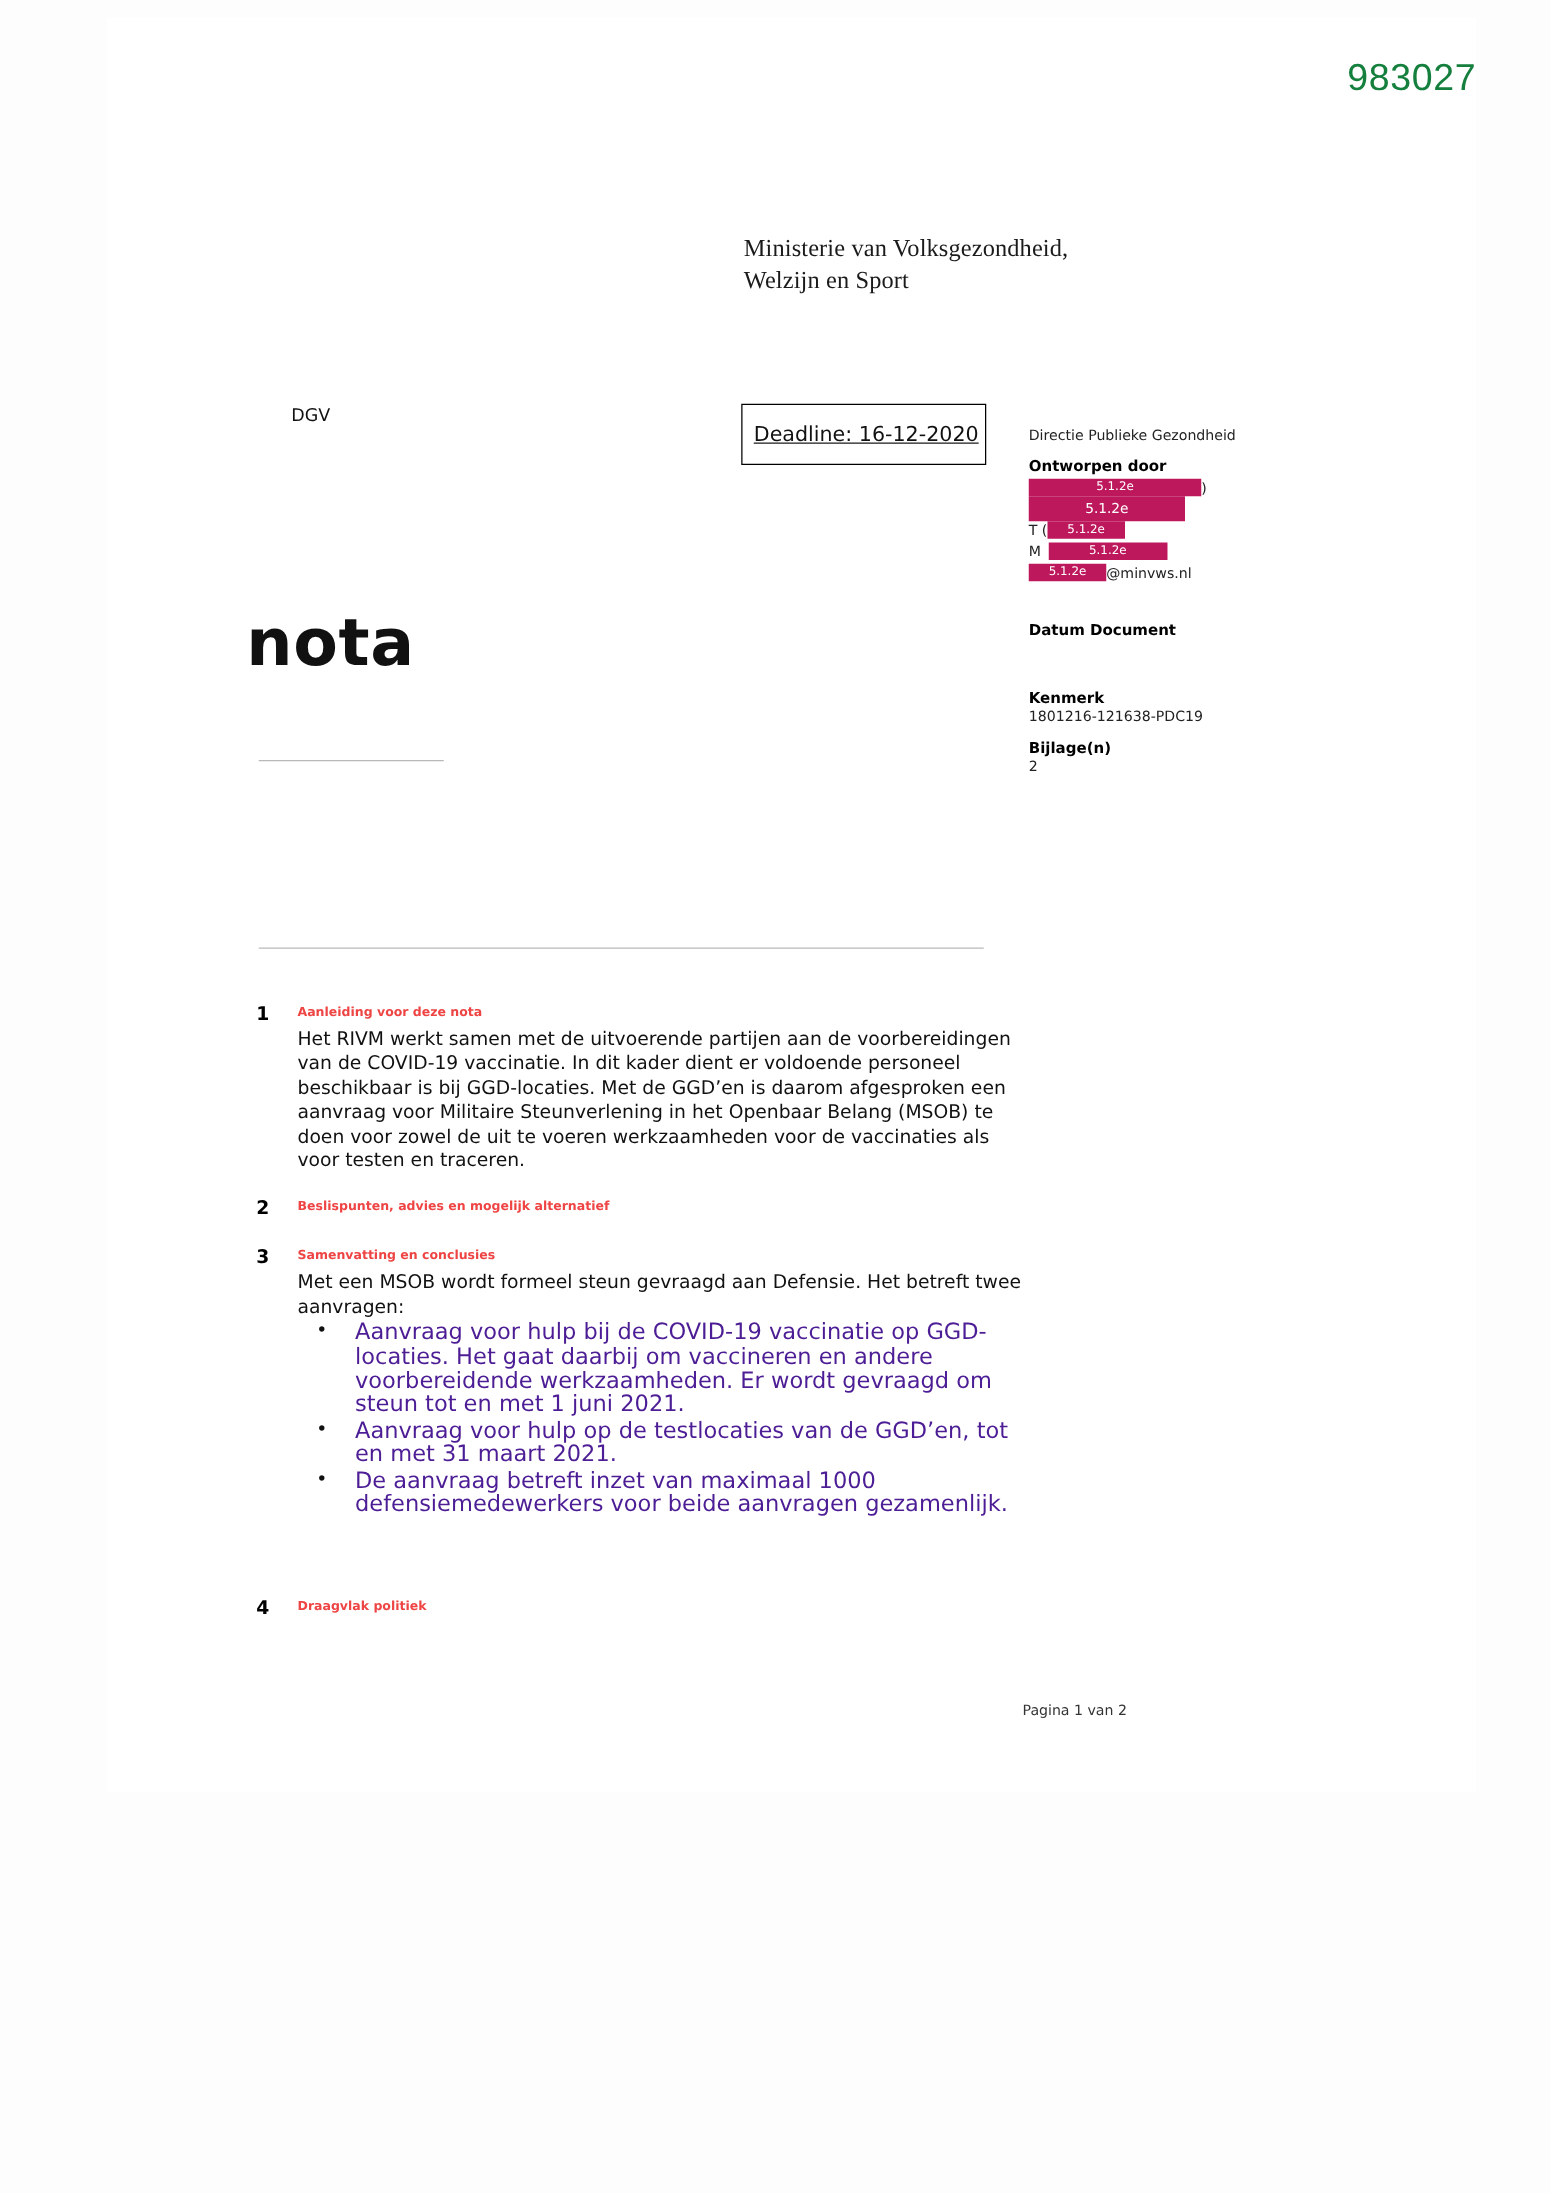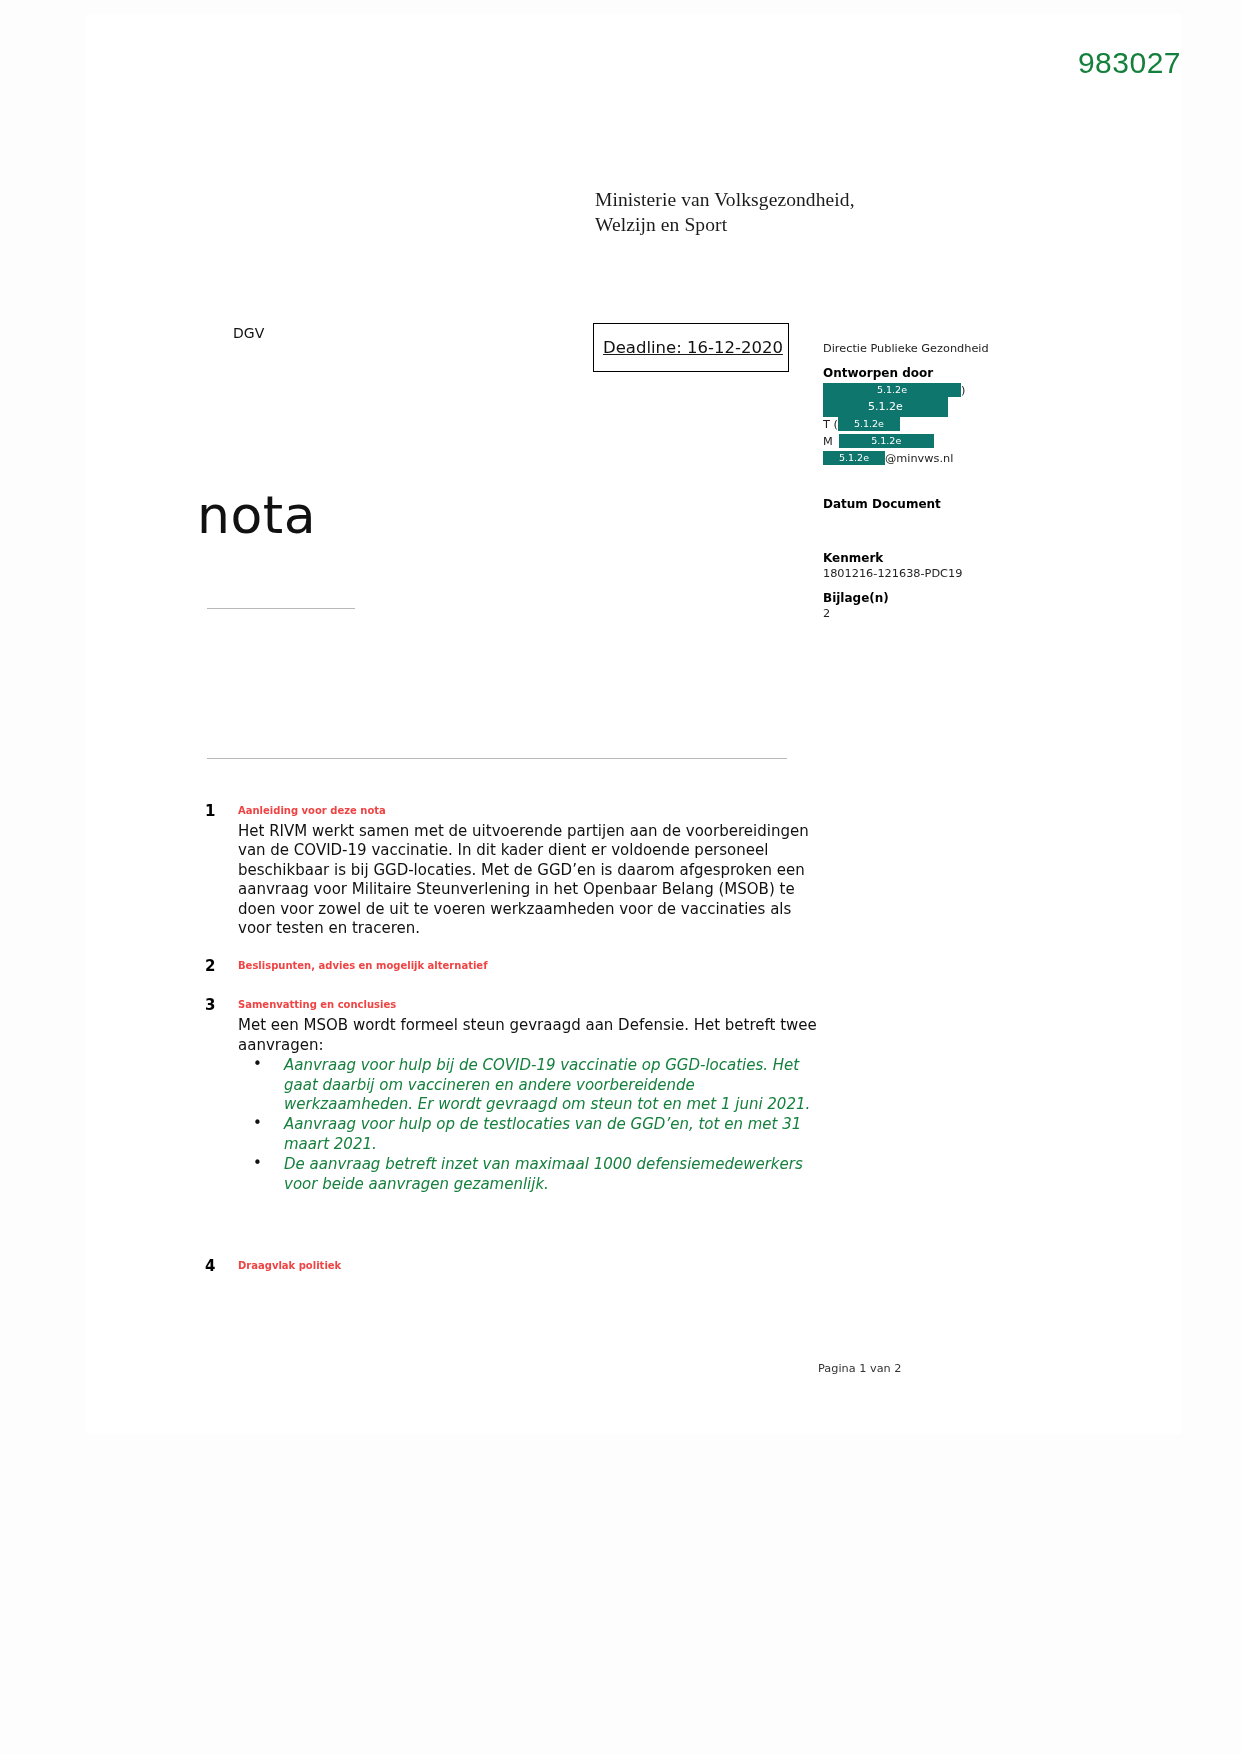--- a/index.html
+++ b/index.html
@@ -59,21 +59,21 @@
     font-family:"DejaVu Sans", sans-serif;
     font-size:11.3px; color:#222; line-height:15px; white-space:nowrap;
   }
   .meta-head {
     font-family:"DejaVu Sans", sans-serif;
     font-weight:bold; font-size:12px; color:#000;
     line-height:16px; white-space:nowrap;
   }
   .redact {
     display:inline-block;
-    background:#0f766e; color:#ffffff;
+    background:#be185d; color:#ffffff;
     font-family:"DejaVu Sans", sans-serif;
     font-size:9.5px; text-align:center;
     vertical-align:middle;
     line-height:1;
     padding:2px 0 3px 0;
     box-sizing:border-box;
   }
   .rb1 { width:138px; }
   .rb2 { width:125px; font-size:11px; padding:4px 0 5px 0;}
   .rb3 { width:62px; }
@@ -82,21 +82,21 @@
   .meta-row { display:flex; align-items:center; height:16px; margin-top:1px; }
   .meta-inline { font-family:"DejaVu Sans", sans-serif; font-size:11.3px; color:#222; }
   .meta-gap-sm { height:9px; }
   .meta-gap-md { height:30px; }
   .meta-gap-lg { height:38px; }
 
   
   .nota {
     position:absolute; left:197px; top:487px;
     font-family:"DejaVu Sans", sans-serif;
-    font-weight:400;
+    font-weight:700;
     font-size:52px; line-height:56px; color:#111;
     letter-spacing:0.5px;
   }
   .subtitle-wrap {
     position:absolute; left:204px; top:550px; width:600px;
     display:flex; align-items:flex-start;
   }
   .subtitle-kind {
     font-family:"DejaVu Sans", sans-serif;
     font-size:16.5px; line-height:20px; color:#111;
@@ -133,24 +133,23 @@
     margin-left:33px;
     font-family:"DejaVu Sans", sans-serif;
     font-size:15px; line-height:19.4px; color:#111;
     width:585px;
   }
   ul.bullets { list-style:none; margin:0; padding:0; margin-left:33px; }
   ul.bullets li {
     position:relative;
     padding-left:46px;
     font-family:"DejaVu Sans", sans-serif;
-    font-size:15px; line-height:19.4px; color:#15803d;
+    font-size:18px; line-height:19.4px; color:#4c1d95;
     width:540px;
     margin-top:1px;
-    font-style:italic;
   }
   ul.bullets li::before {
     content:"\2022";
     position:absolute; left:15px; top:-1px;
     font-size:15px; color:#111;
   }
   .sec-gap-big { height:44px; }
 
   .footer {
     position:absolute; left:818px; top:1362px;

